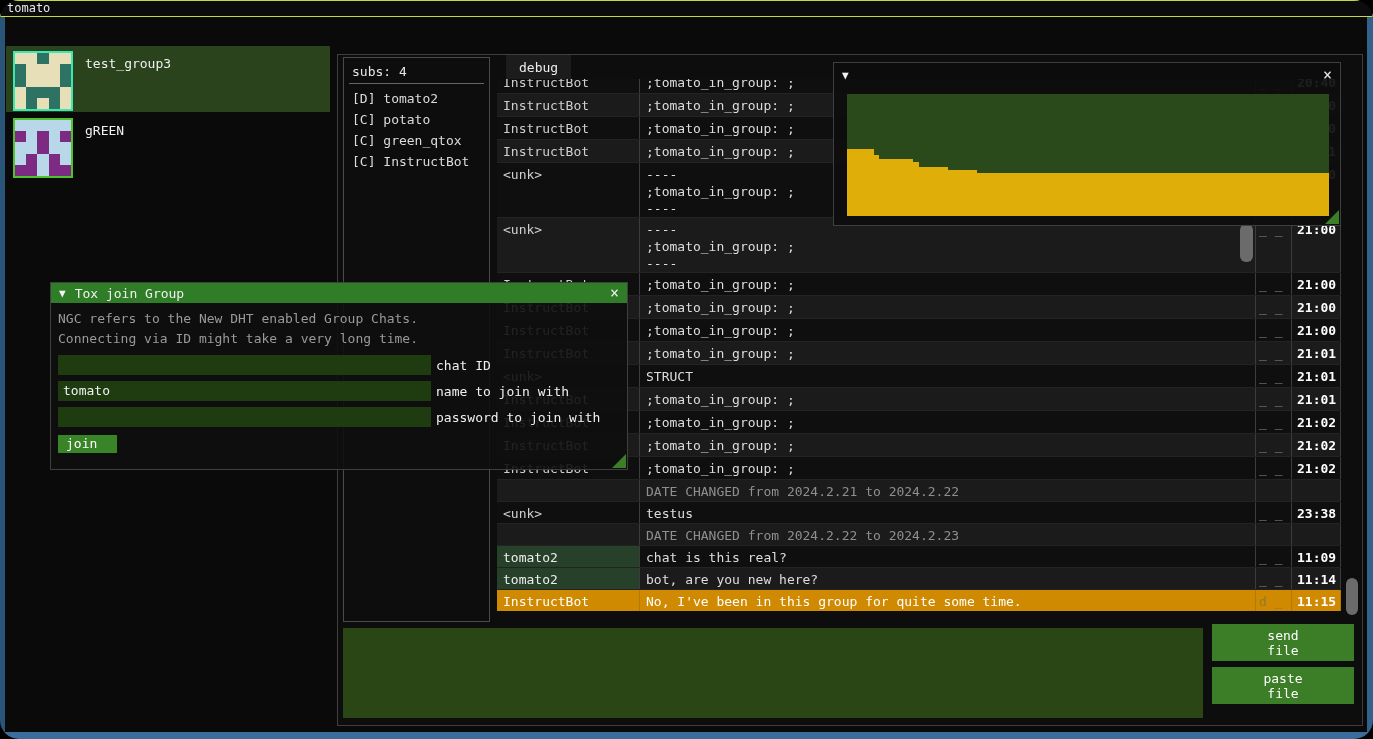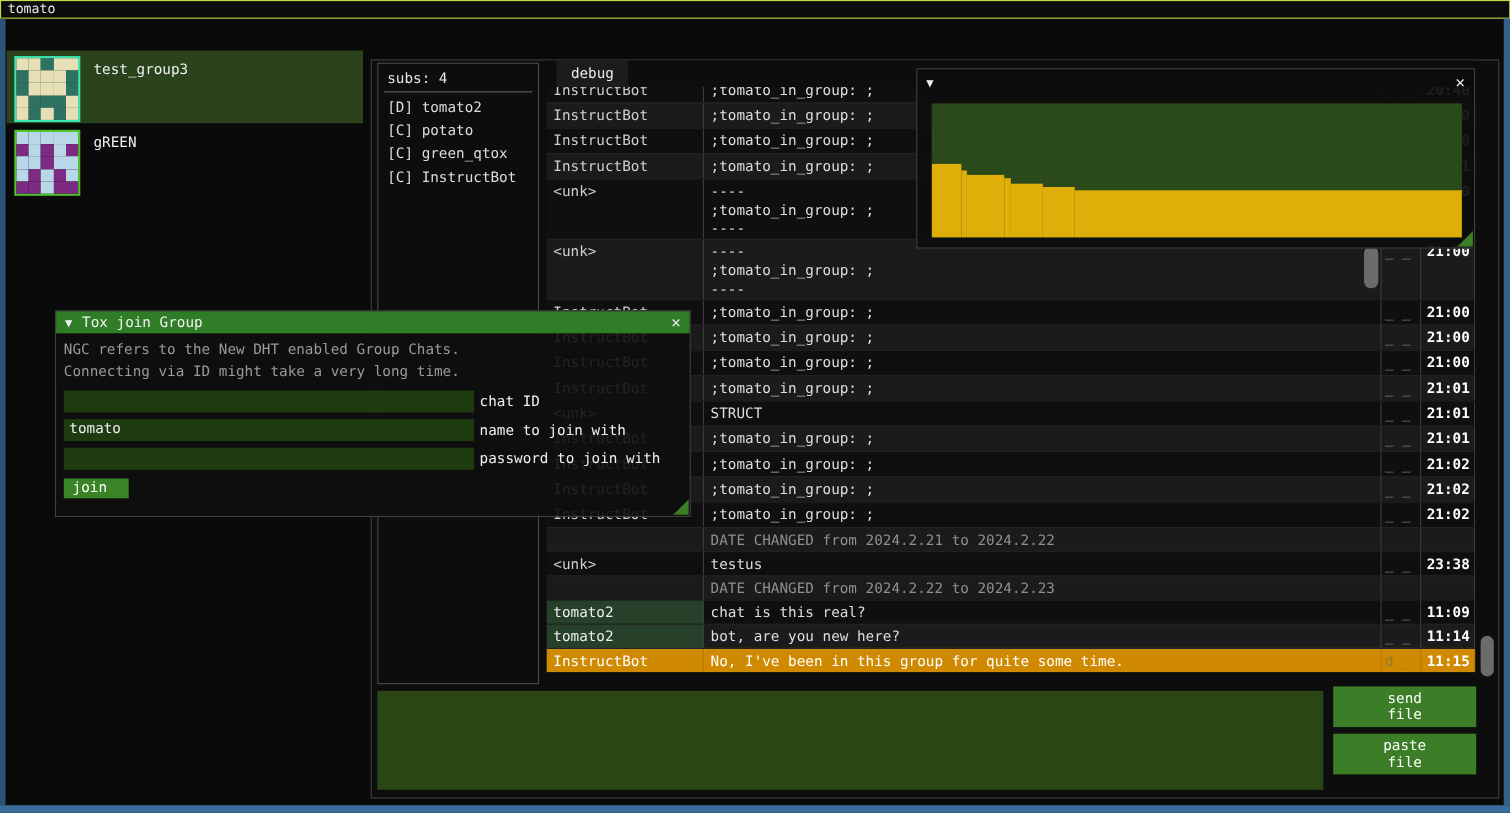--- a/index.html
+++ b/index.html
@@ -1,17 +1,17 @@
 <!DOCTYPE html>
 <html><head>
 <meta charset="utf-8">
 <style>
   html,body{margin:0;padding:0;background:#000;}
   .app{position:relative;width:1373px;height:739px;background:#0a0a0a;overflow:hidden;
-       font-family:"DejaVu Sans Mono",monospace;font-size:13px;color:#dedede;}
+       font-family:"DejaVu Sans Mono",monospace;font-size:13px;color:#dedede;border-radius:19px;}
 
   
   .titlebar{position:absolute;left:0;top:0;width:1373px;height:17px;background:#0c0c0c;
             border:1px solid #c3d945;box-sizing:border-box;color:#e8e8e8;font-size:12px;
             line-height:14px;padding-left:6px;}
   .edge-left{position:absolute;left:0;top:17px;width:5px;height:715px;background:#2a5578;}
   .edge-right{position:absolute;right:0;top:17px;width:6px;height:715px;background:#33618c;}
   .edge-bottom{position:absolute;left:0;bottom:0;width:1373px;height:7px;background:#3a6d9b;}
 
   .menubar{position:absolute;left:5px;top:17px;width:1362px;height:24px;background:#1d2127;
@@ -56,21 +56,21 @@
 
   .tabbar{position:absolute;left:497px;top:55px;width:844px;height:24px;background:#0d0d0d;
           z-index:2;display:flex;align-items:stretch;}
   .tab{margin-left:9px;padding:0 13px;background:#1c1c1c;color:#ececec;
        display:flex;align-items:center;}
 
   .scroll-thumb{position:absolute;background:#6b6b6b;border-radius:6px;z-index:3;}
 
   
   .composer{position:absolute;left:343px;top:628px;width:860px;height:90px;background:#294614;z-index:2;}
-  .filebtn{position:absolute;left:1212px;width:130px;height:37px;background:#3c7e28;color:#fff;
+  .filebtn{position:absolute;left:1212px;width:142px;height:37px;background:#3c7e28;color:#fff;
            display:flex;align-items:center;justify-content:center;text-align:center;
            white-space:pre-line;line-height:15px;z-index:2;cursor:default;}
 
   
   .fwin{position:absolute;border:1px solid #3f3f3f;box-sizing:border-box;}
   .fwin-title{display:flex;align-items:center;gap:9px;padding:0 8px;color:#f2f2f2;}
   .fwin-close{margin-left:auto;color:#e8e8e8;cursor:default;font-size:15px;line-height:1;}
   .grip{position:absolute;right:1px;bottom:1px;width:0;height:0;
         border-left:14px solid transparent;border-bottom:14px solid #3c7e28;}
 

